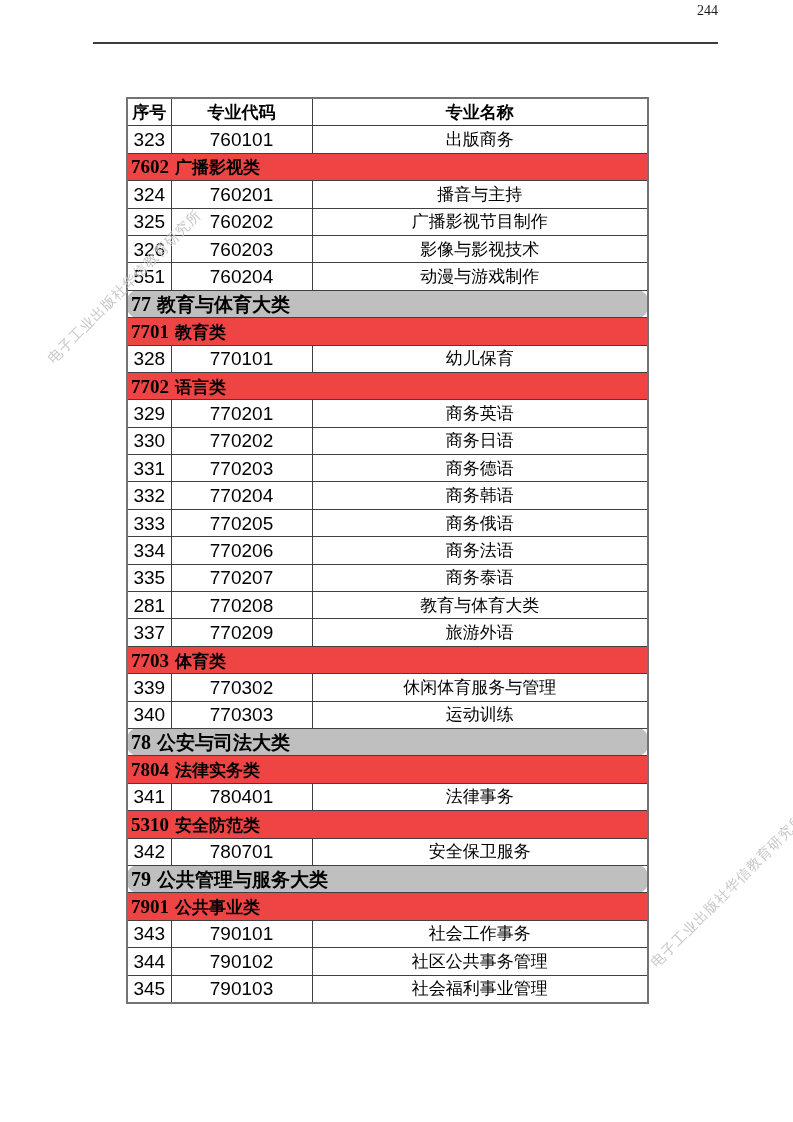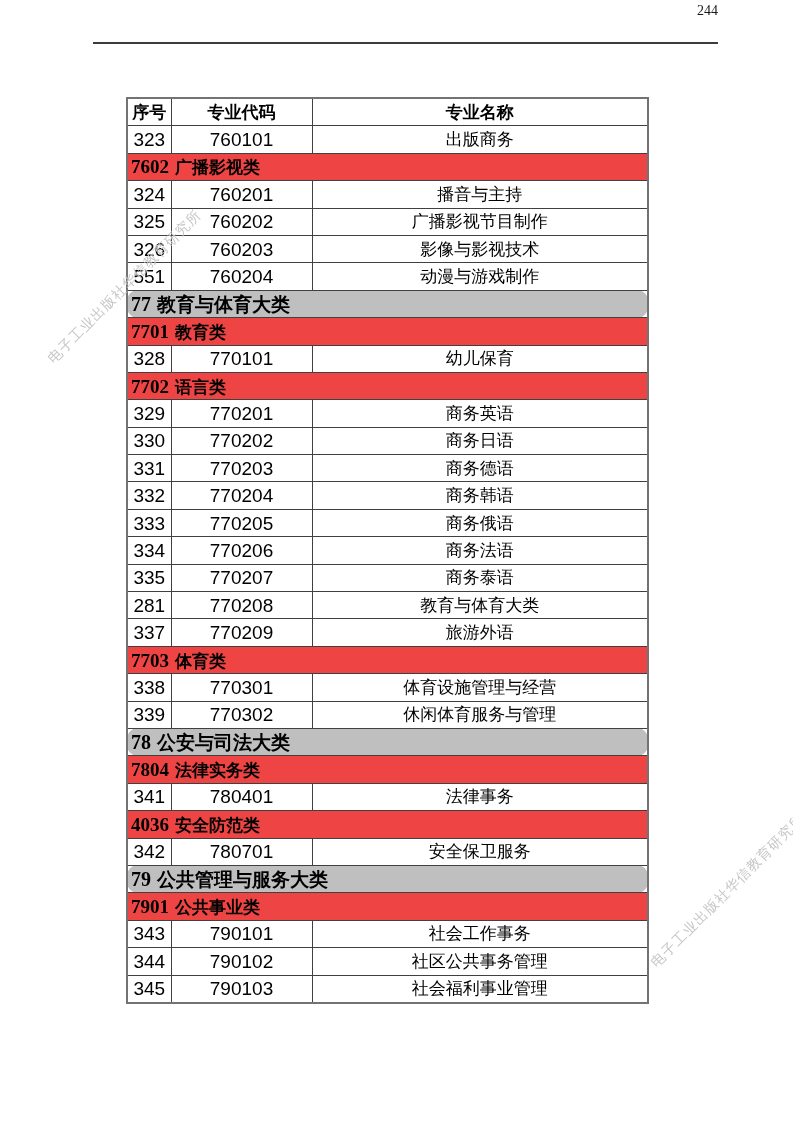--- a/index.html
+++ b/index.html
@@ -215,42 +215,42 @@
         </tr>
         <tr class="data-row">
           <td class="no">337</td>
           <td class="code">770209</td>
           <td class="name">旅游外语</td>
         </tr>
         <tr class="section-row level2">
           <td colspan="3"><span class="sec-code">7703</span><span class="sec-label">体育类</span></td>
         </tr>
         <tr class="data-row">
-          <td class="no">338</td>
-          <td class="code">770301</td>
-          <td class="name">体育设施管理与经营</td>
-        </tr>
-        <tr class="data-row">
           <td class="no">339</td>
           <td class="code">770302</td>
           <td class="name">休闲体育服务与管理</td>
         </tr>
+        <tr class="data-row">
+          <td class="no">340</td>
+          <td class="code">770303</td>
+          <td class="name">运动训练</td>
+        </tr>
         <tr class="section-row level1">
           <td colspan="3"><span class="sec-code">78</span><span class="sec-label">公安与司法大类</span></td>
         </tr>
         <tr class="section-row level2">
           <td colspan="3"><span class="sec-code">7804</span><span class="sec-label">法律实务类</span></td>
         </tr>
         <tr class="data-row">
           <td class="no">341</td>
           <td class="code">780401</td>
           <td class="name">法律事务</td>
         </tr>
         <tr class="section-row level2">
-          <td colspan="3"><span class="sec-code">4036</span><span class="sec-label">安全防范类</span></td>
+          <td colspan="3"><span class="sec-code">5310</span><span class="sec-label">安全防范类</span></td>
         </tr>
         <tr class="data-row">
           <td class="no">342</td>
           <td class="code">780701</td>
           <td class="name">安全保卫服务</td>
         </tr>
         <tr class="section-row level1">
           <td colspan="3"><span class="sec-code">79</span><span class="sec-label">公共管理与服务大类</span></td>
         </tr>
         <tr class="section-row level2">

